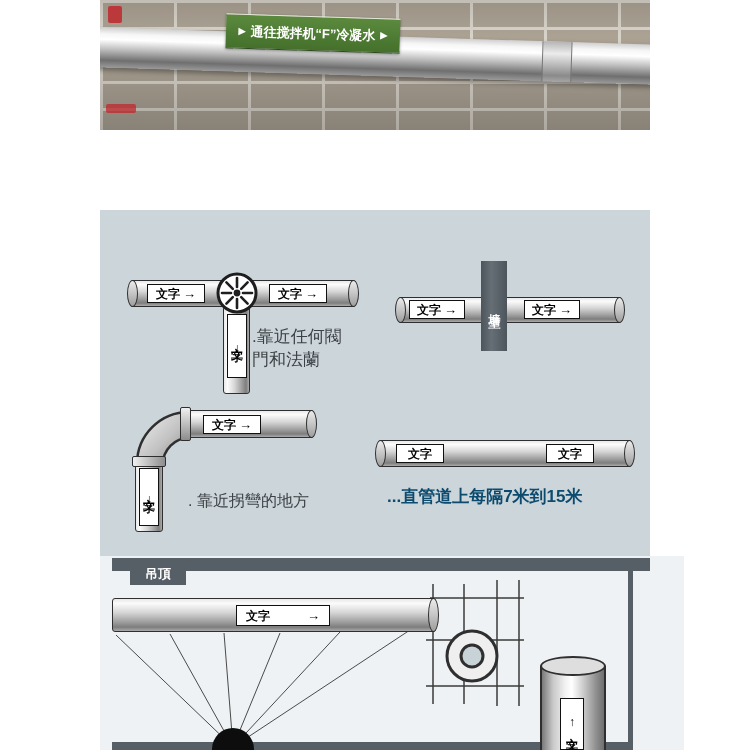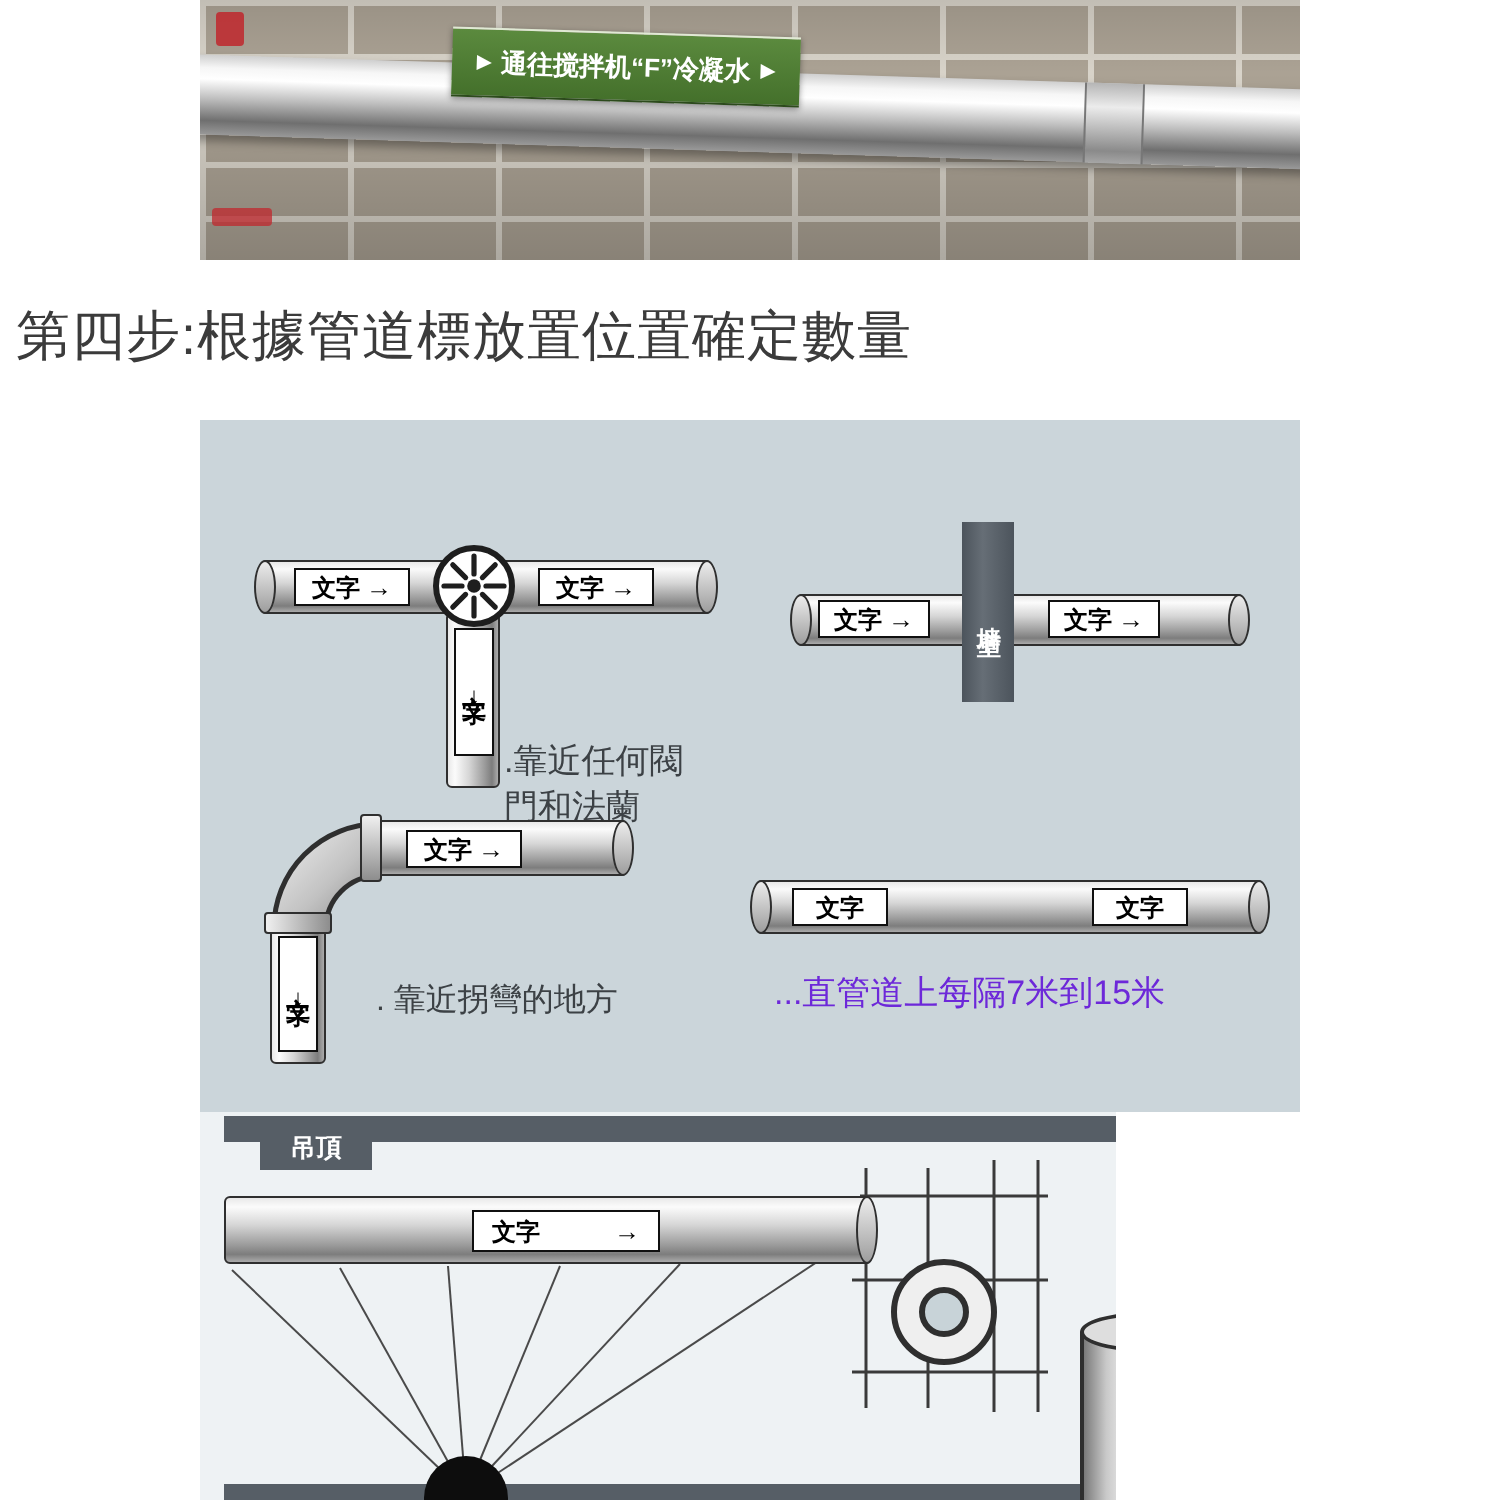--- a/index.html
+++ b/index.html
@@ -49,34 +49,34 @@
   .tag { position:absolute; background:#fff; border:1.5px solid #101010; display:flex; align-items:center;
     justify-content:center; gap:3px; font-weight:bold; font-size:12px; color:#000; line-height:1; padding:1px 4px; z-index:5; }
   .tag .arr { font-size:13px; }
   .tag-v { position:absolute; background:#fff; border:1.5px solid #101010; display:flex; flex-direction:column;
     align-items:center; justify-content:center; font-weight:bold; font-size:12px; color:#000; padding:3px 2px; z-index:5; }
   .tag-v .vtxt { writing-mode:vertical-rl; text-orientation:upright; letter-spacing:2px; line-height:1; }
   .tag-v .varr { font-size:12px; line-height:1; }
 
   .caption { position:absolute; color:#3c4145; font-size:16px; line-height:1.35; white-space:nowrap; }
   .caption.wrap { white-space:normal; }
-  .caption.bold { font-weight:normal; color:#6d28d9; font-size:17px; }
+  .caption.bold { font-weight:bold; color:#0c4a6e; font-size:17px; }
 
   .valve { position:absolute; width:46px; height:46px; z-index:6; }
   .wall { position:absolute; background:linear-gradient(90deg,#4c545c,#666e76 40%,#4c545c); z-index:6;
     display:flex; align-items:center; justify-content:center; }
   .wall .vtxt { writing-mode:vertical-rl; text-orientation:upright; color:#fff; font-size:12px; font-weight:bold; letter-spacing:3px; }
   .collar { position:absolute; border:1.5px solid #2f2f2f; border-radius:2px; z-index:4;
     background:linear-gradient(180deg,#f0f0f0,#8d8d8d); }
   .collar.vert { background:linear-gradient(180deg,#f0f0f0,#8d8d8d); }
   .collar.horz { background:linear-gradient(90deg,#f0f0f0,#8d8d8d); }
   .elbow { position:absolute; z-index:3; }
 
   
-  .bottom { position:absolute; left:100px; top:556px; width:458px; height:194px; background:#eef2f4; overflow:hidden; }
+  .bottom { position:absolute; left:100px; top:556px; width:584px; height:194px; background:#eef2f4; overflow:hidden; }
   .bd-svg { position:absolute; inset:0; z-index:1; }
   .ceil-bar { position:absolute; left:12px; top:2px; width:538px; height:13px; background:#565e66; z-index:2; }
   .ceil-tab { position:absolute; left:30px; top:2px; width:56px; height:27px; background:#565e66; z-index:3;
     display:flex; align-items:flex-end; justify-content:center; color:#fff; font-size:13px; font-weight:bold; padding-bottom:2px; }
   .right-wall { position:absolute; left:528px; top:13px; width:5px; height:181px; background:#565e66; z-index:2; }
   .floor-bar { position:absolute; left:12px; top:186px; width:521px; height:8px; background:#565e66; z-index:2; }
   .bd-pipe { left:12px; top:42px; width:324px; height:34px; z-index:3; }
   .bd-tag { left:136px; top:49px; width:94px; height:21px; justify-content:space-between; padding:1px 9px; }
   .cyl { position:absolute; left:440px; top:100px; width:66px; height:94px; z-index:4; }
   .cyl-body { position:absolute; left:0; right:0; top:10px; bottom:0;
@@ -99,21 +99,20 @@
     </div>
     <div class="glabel">
       <span class="garr">▶</span>
       <span>通往搅拌机“F”冷凝水</span>
       <span class="garr">▶</span>
     </div>
     <div class="wm tl"></div>
     <div class="wm bl"></div>
   </div>
 
-  <div class="heading">第四步:根據管道標放置位置確定數量</div>
 
   <div class="panel">
 
     <div class="pipe-h" style="left:30px; top:70px; width:226px; height:27px;">
       <div class="cap left"></div>
       <div class="cap right"></div>
     </div>
     <div class="tag" style="left:47px; top:74px; width:58px; height:19px;">
       <span>文字</span>
       <span class="arr">→</span>
@@ -138,21 +137,21 @@
           <line x1="8" y1="23" x2="17" y2="23"></line>
             <line x1="29" y1="23" x2="38" y2="23"></line>
           <line x1="12.4" y1="12.4" x2="18.8" y2="18.8"></line>
             <line x1="27.2" y1="27.2" x2="33.6" y2="33.6"></line>
           <line x1="33.6" y1="12.4" x2="27.2" y2="18.8"></line>
             <line x1="18.8" y1="27.2" x2="12.4" y2="33.6"></line>
         </g>
         <circle cx="23" cy="23" r="3.4" fill="#1e1e1e"></circle>
       </svg>
     </div>
-    <div class="caption wrap" style="left:152px; top:116px; width:106px; font-size:17px;margin-top:44px;">.靠近任何閥門和法蘭</div>
+    <div class="caption wrap" style="left:152px; top:116px; width:106px; font-size:17px;">.靠近任何閥門和法蘭</div>
 
     <div class="pipe-h" style="left:298px; top:87px; width:224px; height:26px;">
       <div class="cap left"></div>
       <div class="cap right"></div>
     </div>
     <div class="wall" style="left:381px; top:51px; width:26px; height:90px;">
       <span class="vtxt">墙壁</span>
     </div>
     <div class="tag" style="left:309px; top:90px; width:56px; height:19px;">
       <span>文字</span>

